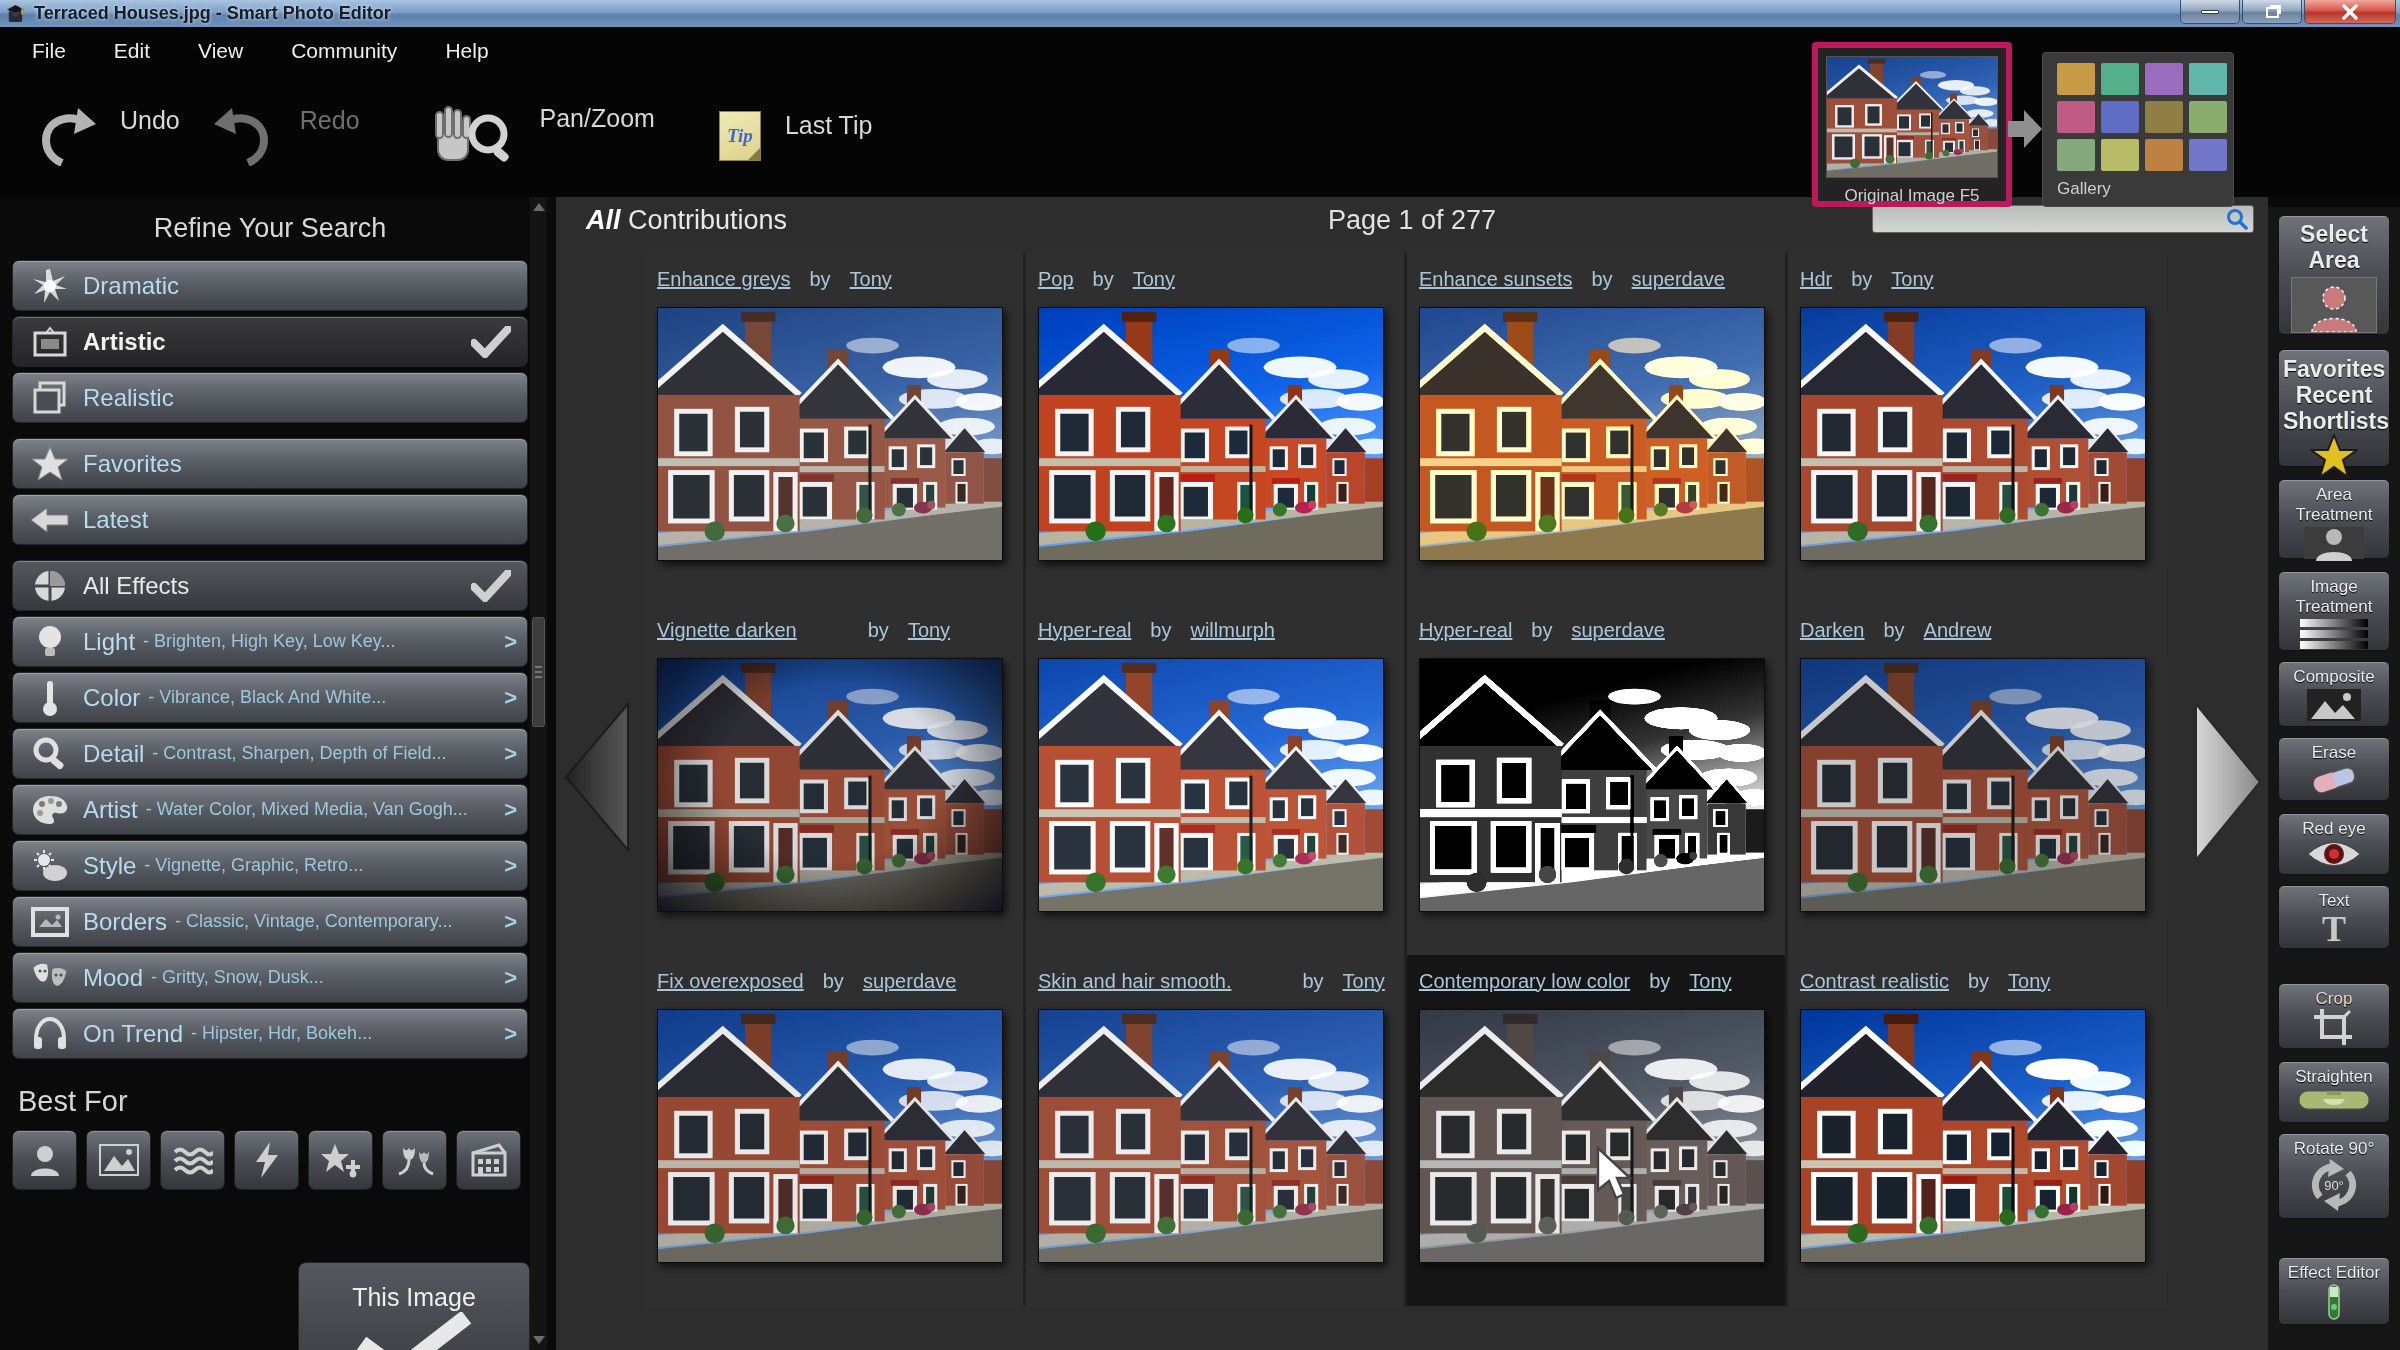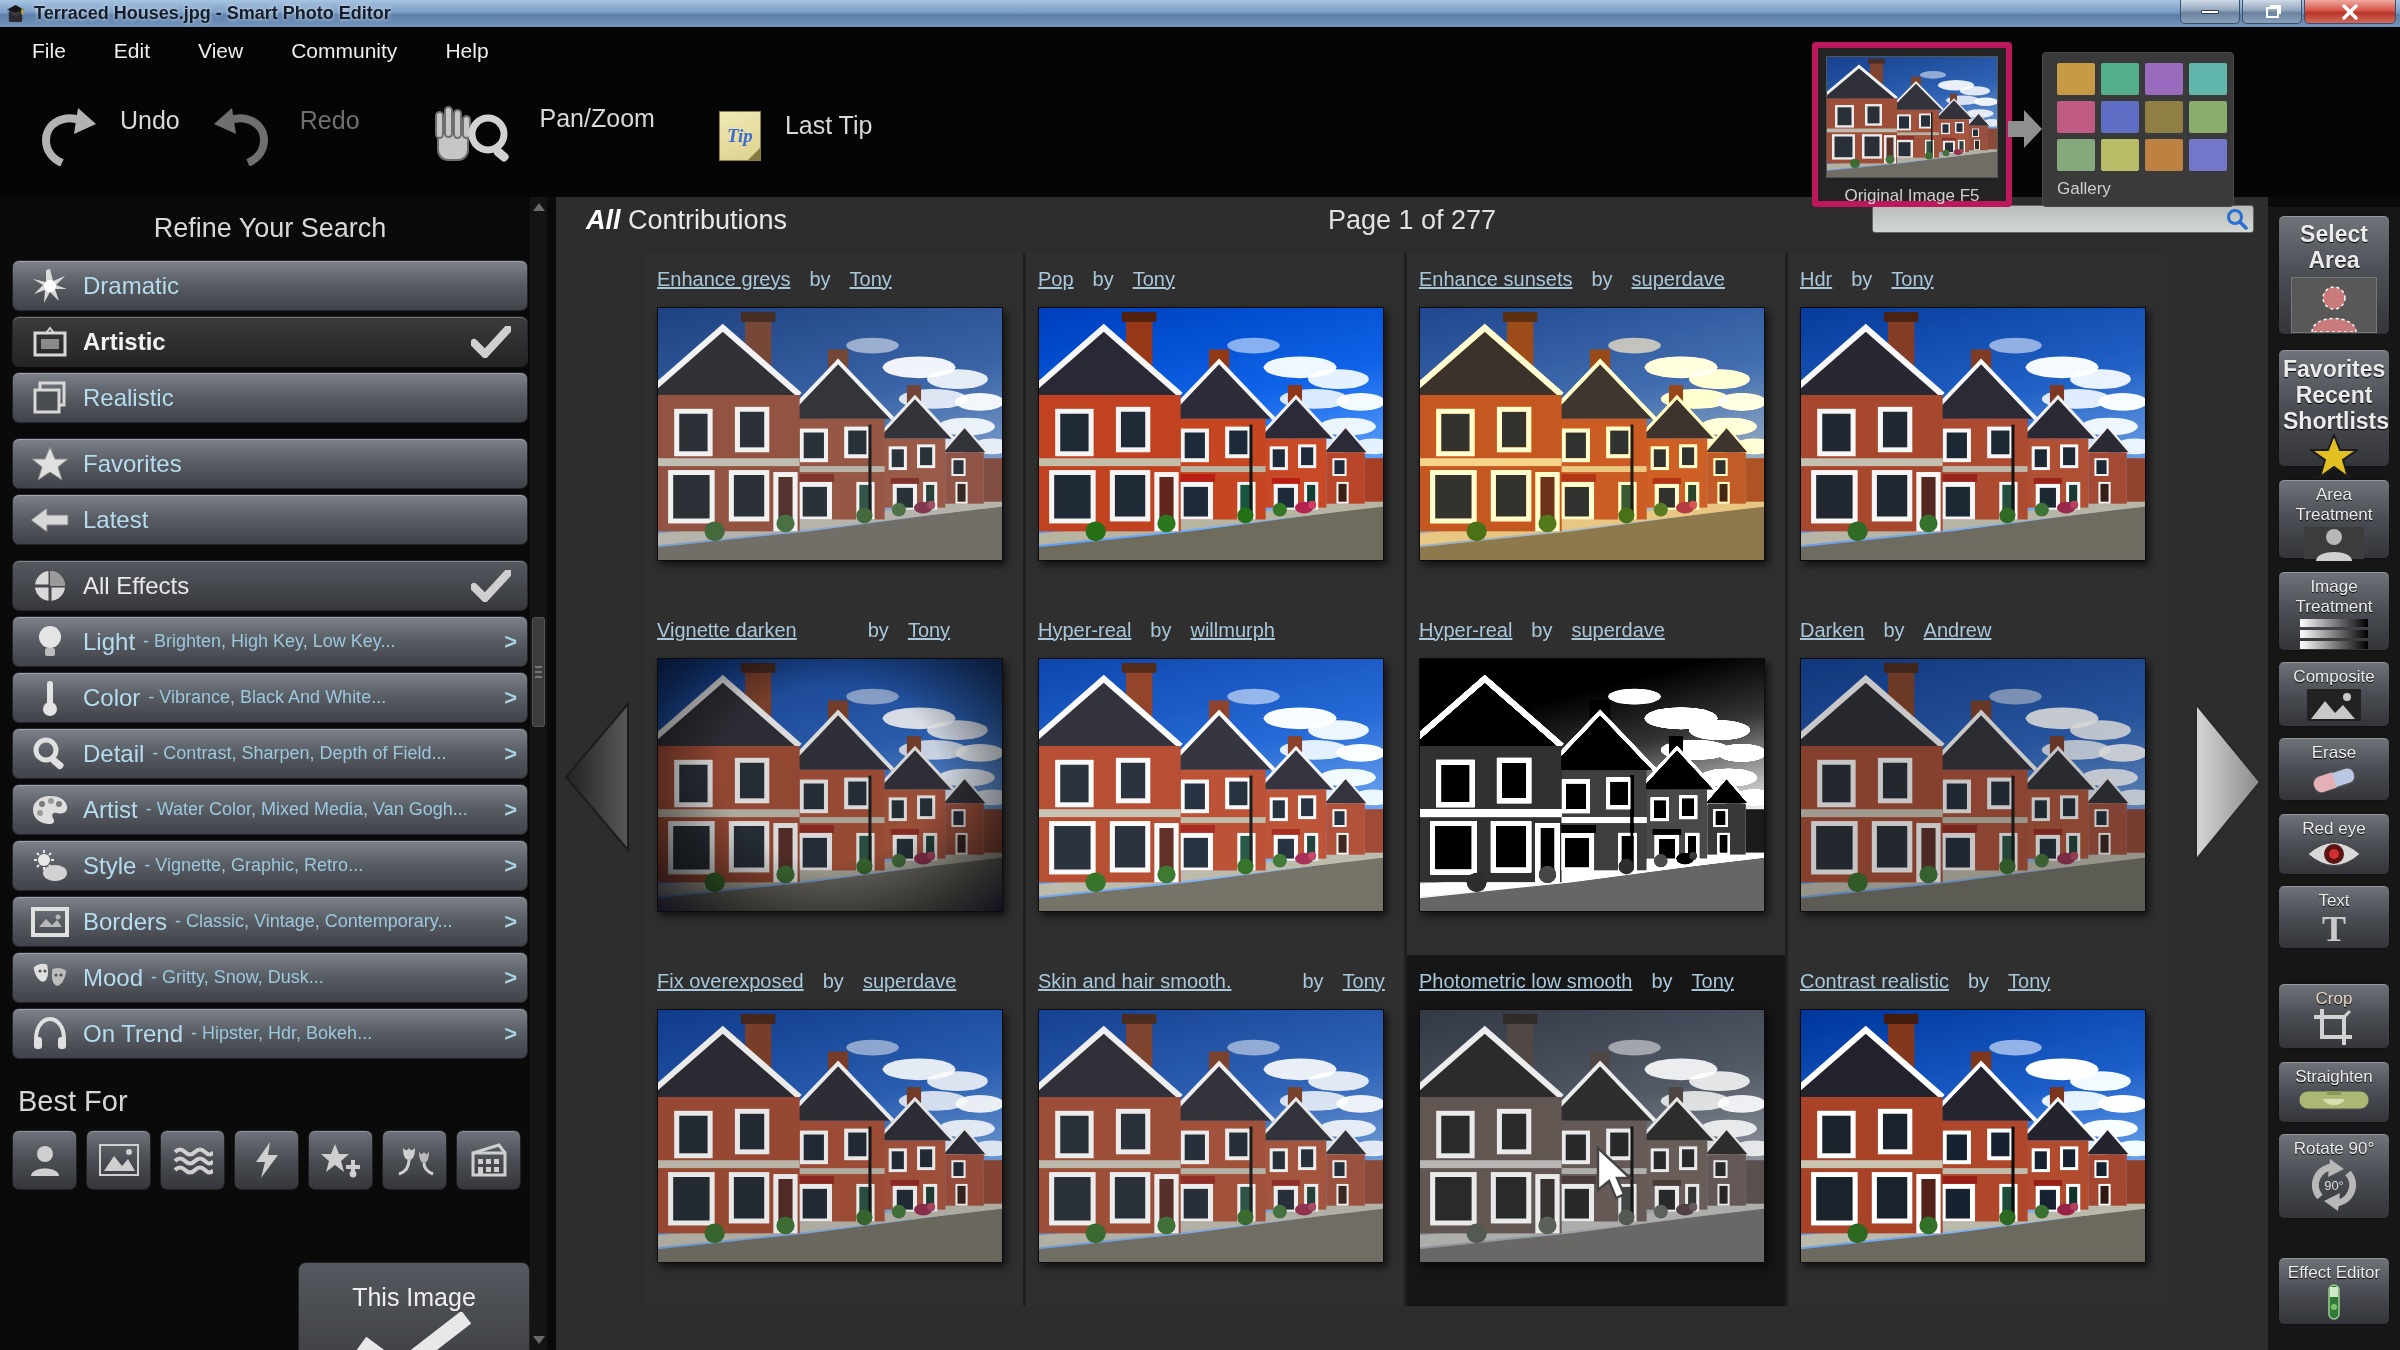--- a/index.html
+++ b/index.html
@@ -725,21 +725,21 @@
           </div>
         <div class="thumb-wrap">
             <svg class="thumb fx-skin" viewBox="0 0 340 255" preserveAspectRatio="none">
               <use href="#houses"></use>
             </svg>
           </div>
       </div>
 
       <div class="cell dark">
         <div class="cell-label">
-            <span class="fx-name">Photometric low smooth</span>
+            <span class="fx-name">Contemporary low color</span>
             <span class="by">by</span>
             <span class="author">Tony</span>
           </div>
         <div class="thumb-wrap">
             <svg class="thumb fx-lowcolor" viewBox="0 0 340 255" preserveAspectRatio="none">
               <use href="#houses"></use>
             </svg>
           </div>
       </div>
 

